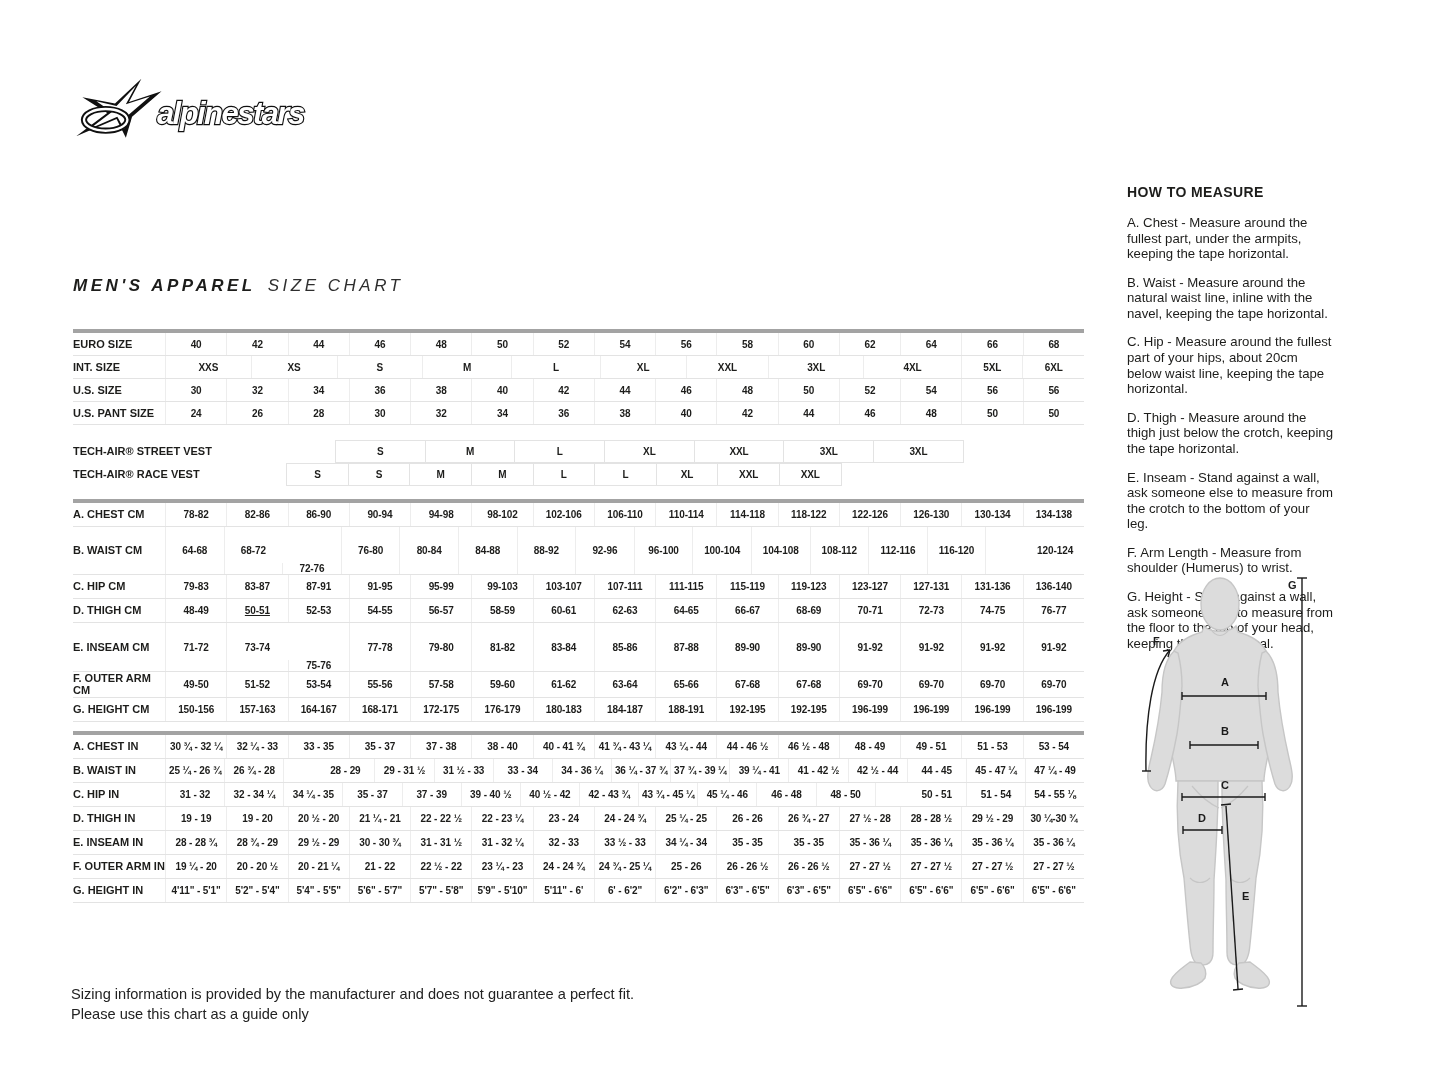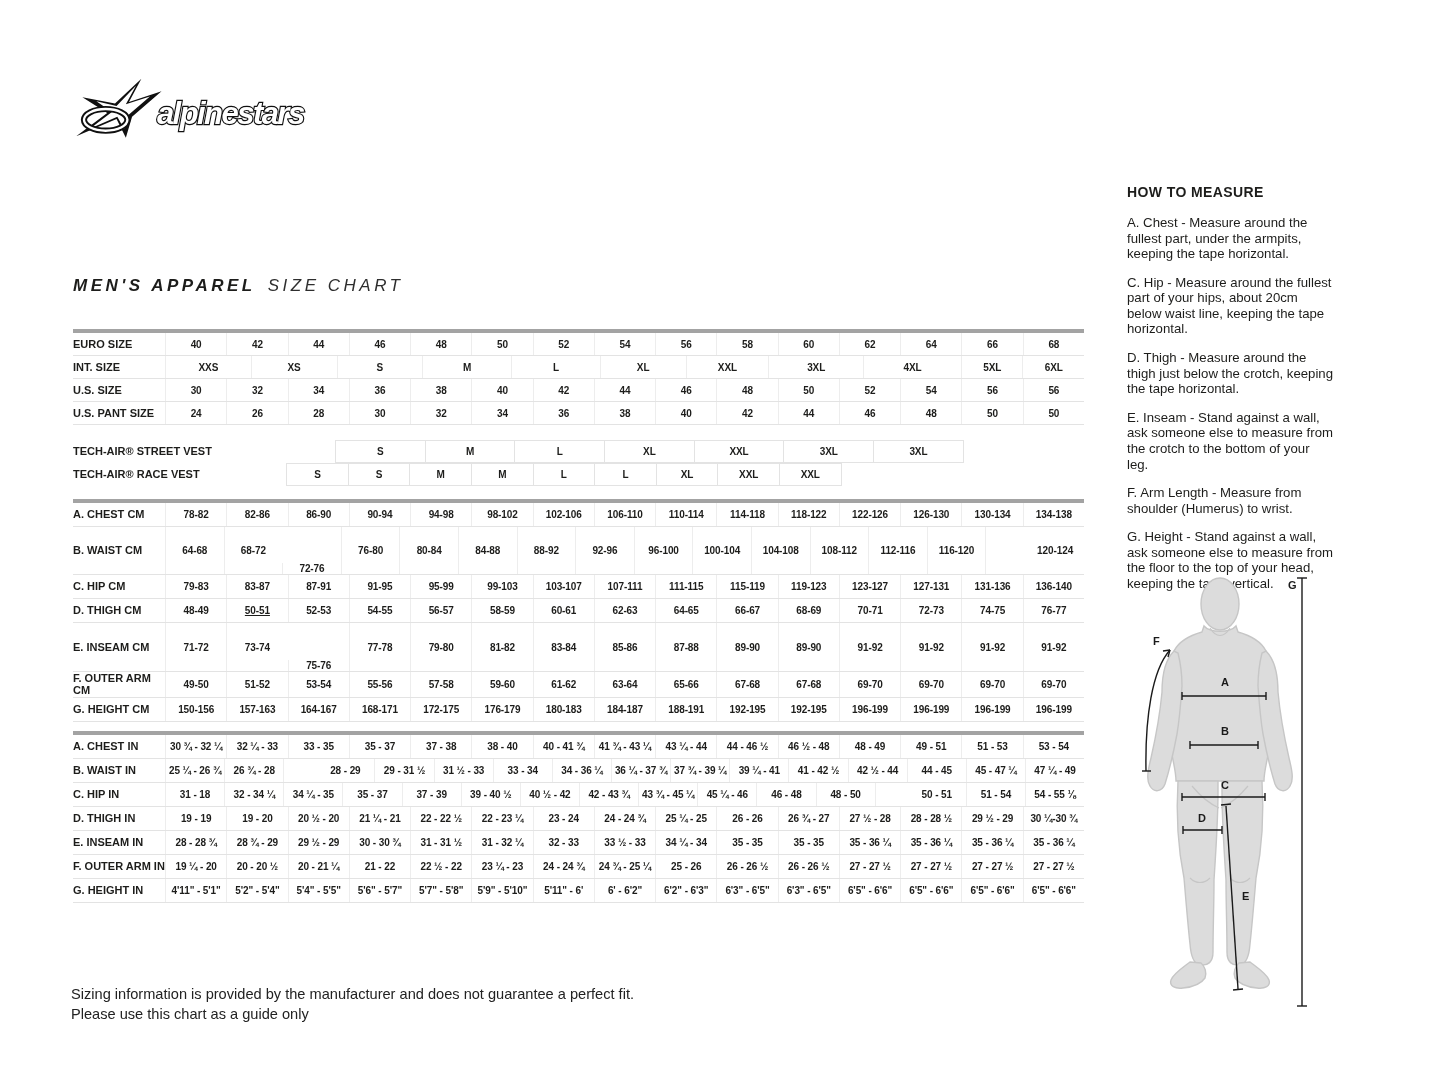--- a/index.html
+++ b/index.html
@@ -312,21 +312,21 @@
         <div class="t-cell" style="flex-grow: 1;">37 ¾ - 39 ¼</div>
         <div class="t-cell" style="flex-grow: 1;">39 ¼ - 41</div>
         <div class="t-cell" style="flex-grow: 1;">41 - 42 ½</div>
         <div class="t-cell" style="flex-grow: 1;">42 ½ - 44</div>
         <div class="t-cell" style="flex-grow: 1;">44 - 45</div>
         <div class="t-cell" style="flex-grow: 1;">45 - 47 ¼</div>
         <div class="t-cell" style="flex-grow: 1;">47 ¼ - 49</div>
       </div>
       <div class="t-row in">
         <div class="t-label">C. HIP IN</div>
-        <div class="t-cell" style="flex-grow: 1;">31 - 18</div>
+        <div class="t-cell" style="flex-grow: 1;">31 - 32</div>
         <div class="t-cell" style="flex-grow: 1;">32 - 34 ¼</div>
         <div class="t-cell" style="flex-grow: 1;">34 ¼ - 35</div>
         <div class="t-cell" style="flex-grow: 1;">35 - 37</div>
         <div class="t-cell" style="flex-grow: 1;">37 - 39</div>
         <div class="t-cell" style="flex-grow: 1;">39 - 40 ½</div>
         <div class="t-cell" style="flex-grow: 1;">40 ½ - 42</div>
         <div class="t-cell" style="flex-grow: 1;">42 - 43 ¾</div>
         <div class="t-cell" style="flex-grow: 1;">43 ¾ - 45 ¼</div>
         <div class="t-cell" style="flex-grow: 1;">45 ¼ - 46</div>
         <div class="t-cell" style="flex-grow: 1;">46 - 48</div>
@@ -406,20 +406,21 @@
         <div class="t-cell" style="flex-grow: 1;">6'5" - 6'6"</div>
         <div class="t-cell" style="flex-grow: 1;">6'5" - 6'6"</div>
         <div class="t-cell" style="flex-grow: 1;">6'5" - 6'6"</div>
       </div>
     </div>
 
   <div class="measure-panel">
     <h3>HOW TO MEASURE</h3>
     <div>
         <p>A. Chest - Measure around the fullest part, under the armpits, keeping the tape horizontal.</p>
+        <p>B. Waist - Measure around the natural waist line, inline with the navel, keeping the tape horizontal.</p>
         <p>C. Hip - Measure around the fullest part of your hips, about 20cm below waist line, keeping the tape horizontal.</p>
         <p>D. Thigh - Measure around the thigh just below the crotch, keeping the tape horizontal.</p>
         <p>E. Inseam - Stand against a wall, ask someone else to measure from the crotch to the bottom of your leg.</p>
         <p>F. Arm Length - Measure from shoulder (Humerus) to wrist.</p>
         <p>G. Height - Stand against a wall, ask someone else to measure from the floor to the top of your head, keeping the tape vertical.</p>
       </div>
   </div>
 
   <div class="figure-diagram">
     <svg width="300" height="460" viewBox="0 0 300 460">

